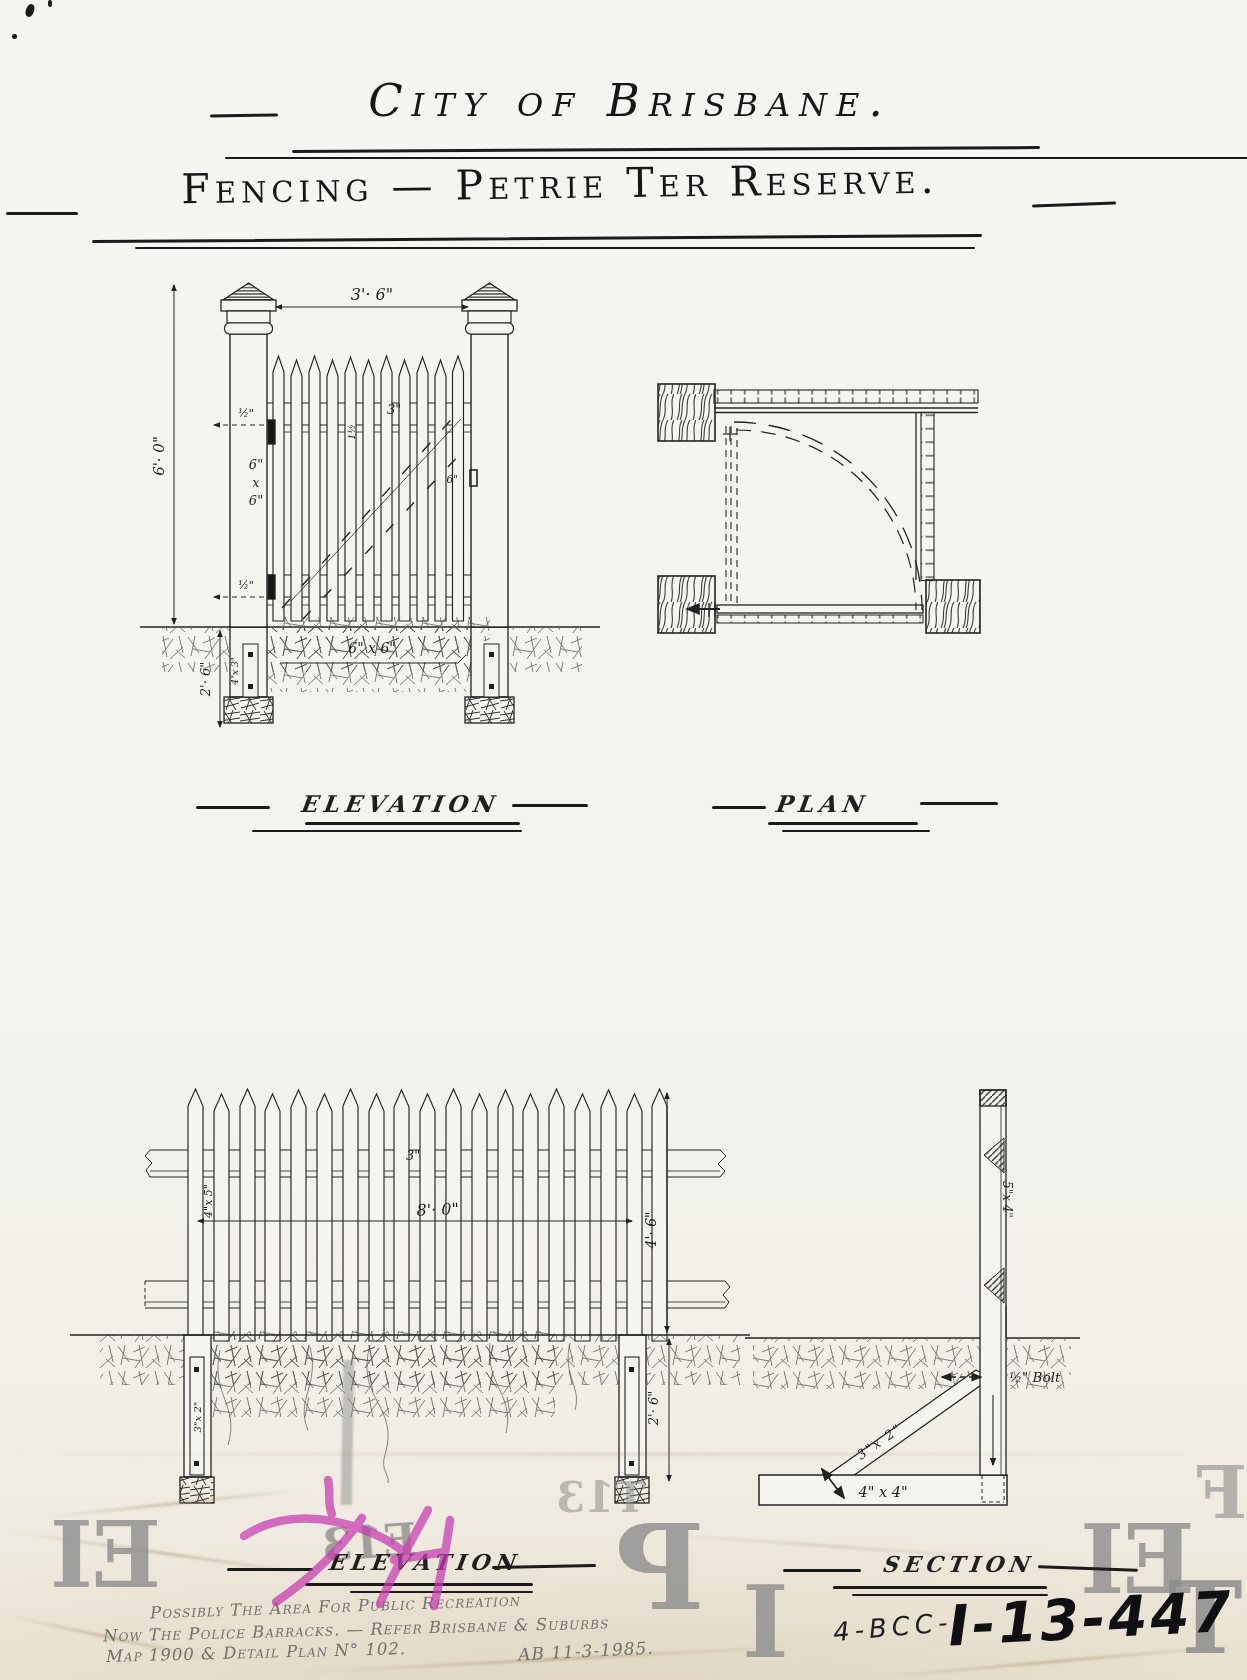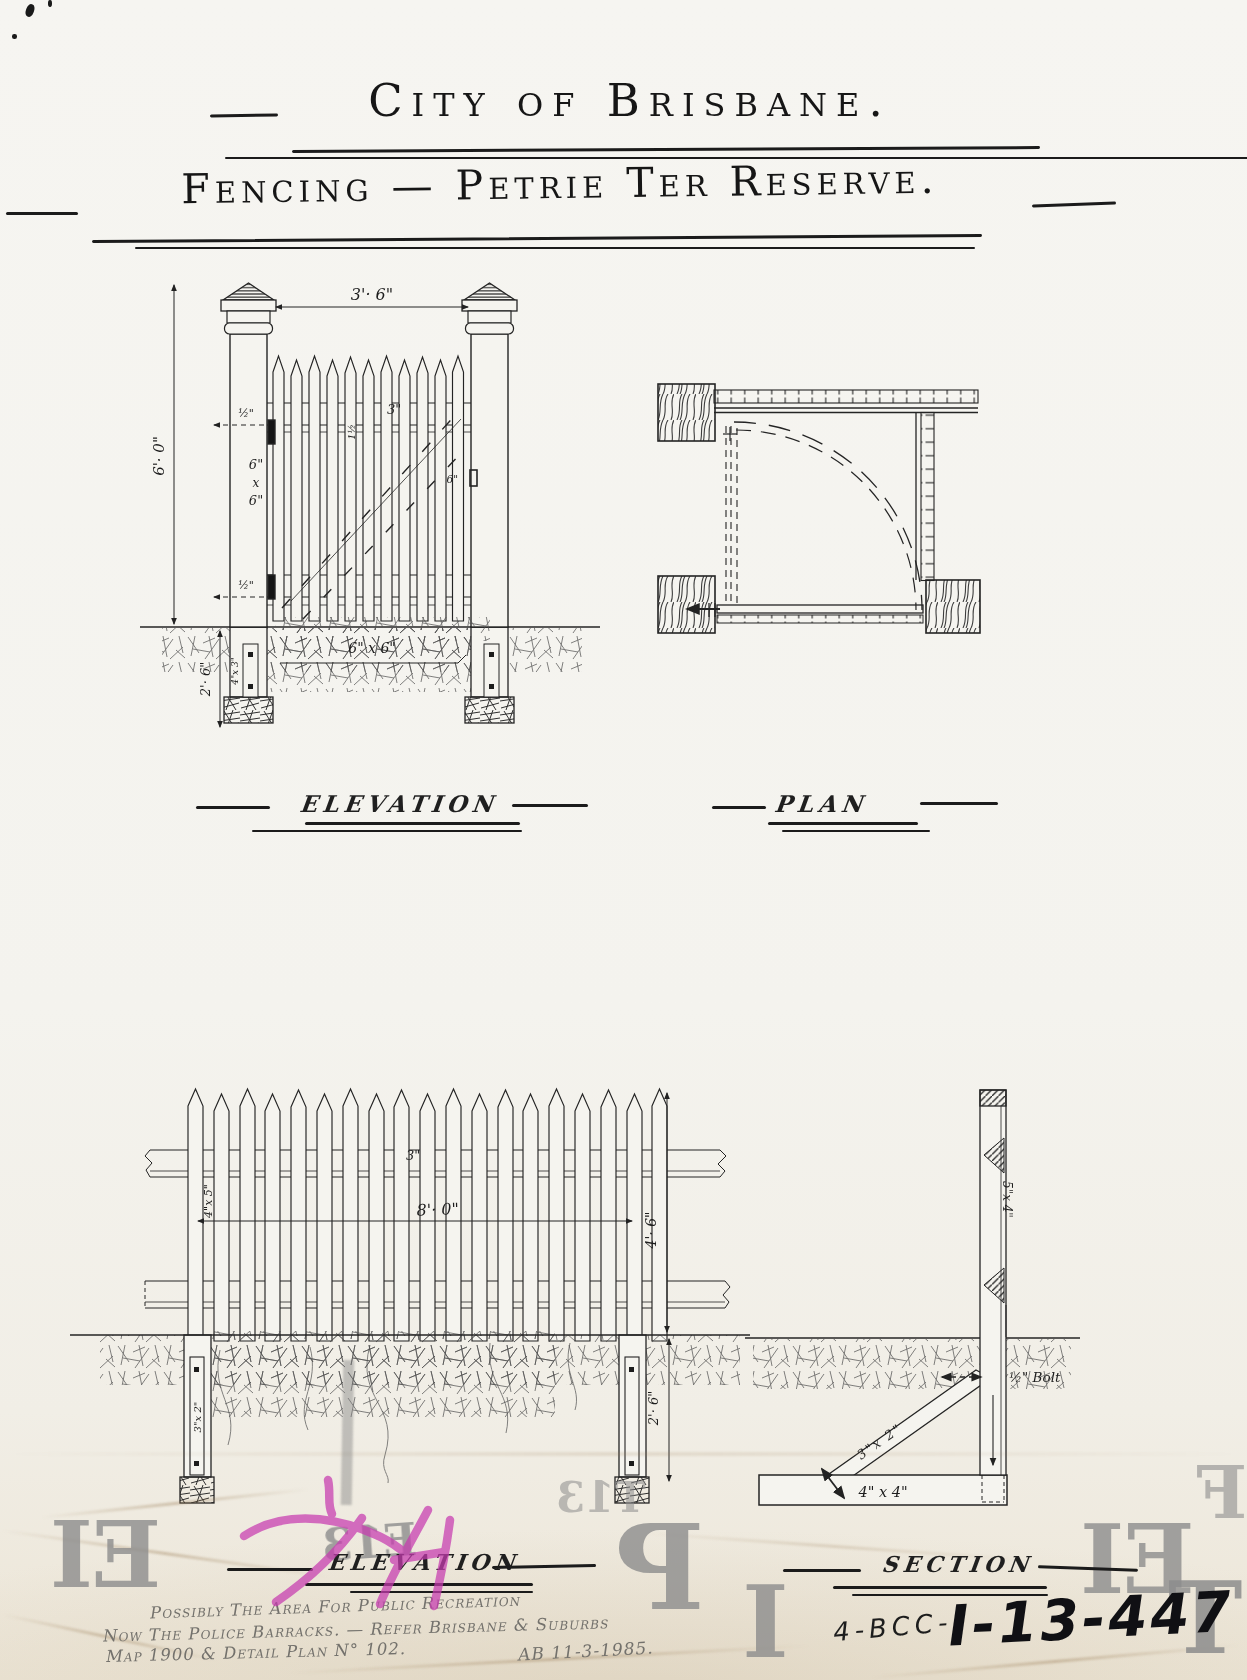--- a/index.html
+++ b/index.html
@@ -77,21 +77,21 @@
         <line x1="1.5" y1="6.7" x2="12.5" y2="6.7" stroke="#333" stroke-width="1.2"></line>
       </pattern>
     </defs>
   </svg>
 
   <div class="speck" style="left:26px;top:4px;width:8px;height:13px;transform:rotate(20deg)"></div>
   <div class="speck" style="left:48px;top:0;width:4px;height:7px"></div>
   <div class="speck" style="left:12px;top:34px;width:5px;height:5px"></div>
 
   <div class="hline" style="left:210px;top:114px;width:68px;height:3px;transform:rotate(-1deg)"></div>
-  <div class="title" style="left:280px;top:74px;width:700px;font-size:45px;letter-spacing:9px;">City of Brisbane.</div>
+  <div class="title" style="left:280px;top:74px;width:700px;font-size:45px;letter-spacing:9px;font-style:italic;">City of Brisbane.</div>
 
   <div class="hline" style="left:292px;top:148px;width:748px;height:3px;transform:rotate(-.3deg)"></div>
   <div class="hline" style="left:225px;top:157px;width:1122px;height:1.8px"></div>
 
   <div class="hline" style="left:6px;top:212px;width:72px;height:3px"></div>
   <div class="title" style="left:85px;top:160px;width:950px;font-size:41px;letter-spacing:5px;transform:rotate(-.8deg)">Fencing — Petrie Ter Reserve.</div>
   <div class="hline" style="left:1032px;top:203px;width:84px;height:3px;transform:rotate(-2deg)"></div>
   <div class="hline" style="left:92px;top:237px;width:890px;height:3px;transform:rotate(-.4deg)"></div>
   <div class="hline" style="left:135px;top:247px;width:840px;height:2px"></div>
 

